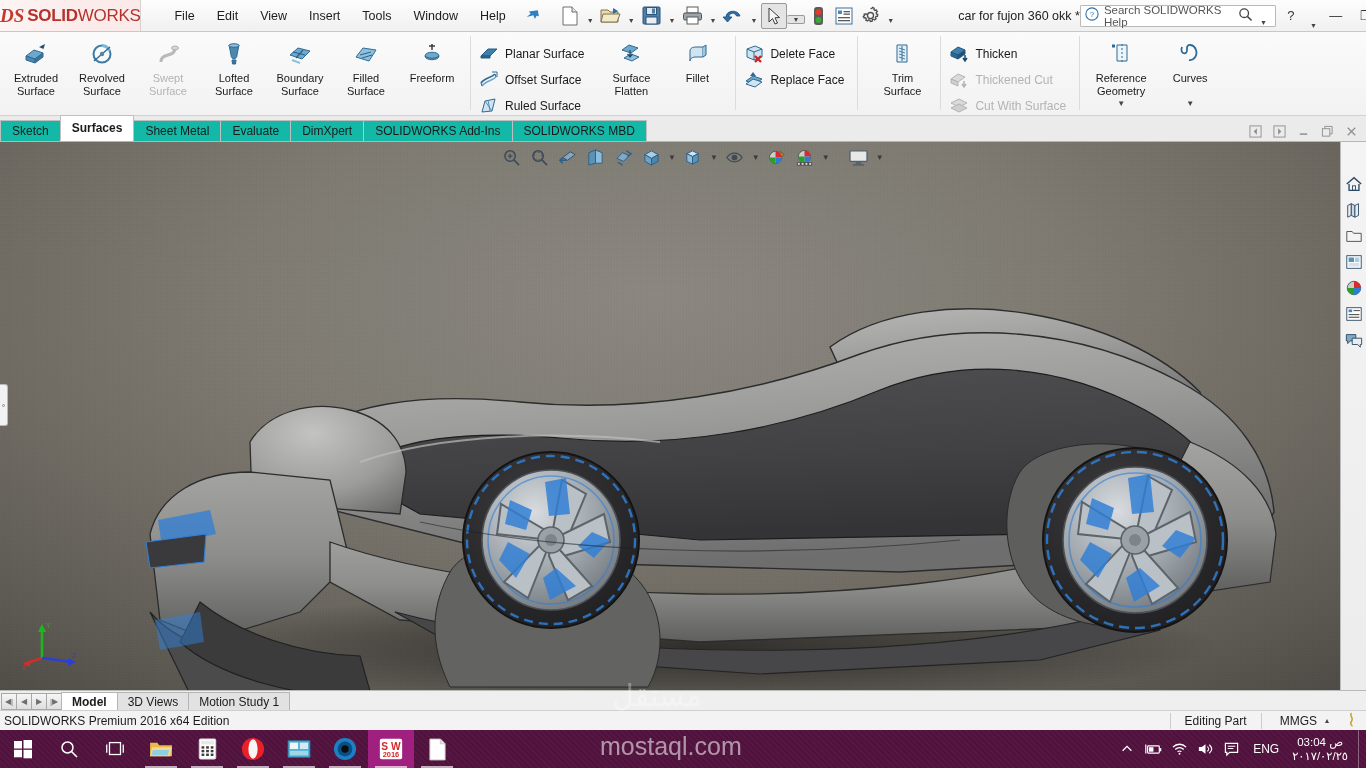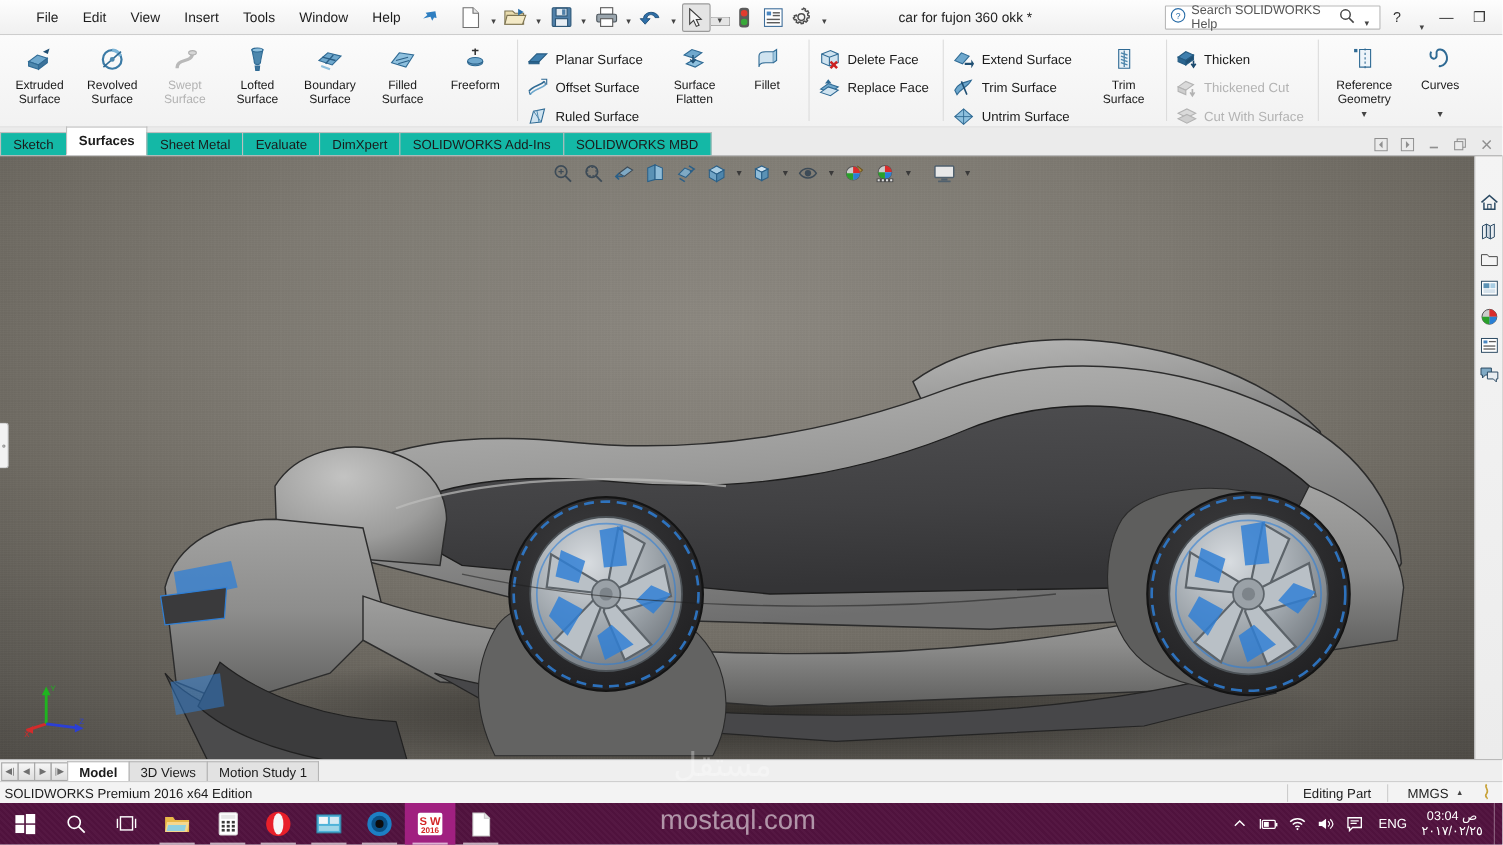--- a/index.html
+++ b/index.html
@@ -215,20 +215,26 @@
            justify-content: center; }
   .show-desktop { width: 6px; height: 38px; border-left: 1px solid rgba(255,255,255,0.35); }
 </style>
 </head>
 <body>
 
 <div id="app">
 
   <div class="titlebar">
 
+    <div class="logo-box">
+      <span class="logo-ds">DS</span>
+      <span class="logo-text">
+        <span>SOLID</span><span class="light">WORKS</span>
+      </span>
+    </div>
 
     <div class="menubar">
       <div class="menu-item">File</div>
       <div class="menu-item">Edit</div>
       <div class="menu-item">View</div>
       <div class="menu-item">Insert</div>
       <div class="menu-item">Tools</div>
       <div class="menu-item">Window</div>
       <div class="menu-item">Help</div>
       <div class="pin-icon">
@@ -464,43 +470,20 @@
               <path d="M6 6 L9 2 L12 6" fill="#2f6a94"></path>
             </svg>
           <span class="lbl">Replace Face</span>
         </div>
       </div>
     </div>
 
     <div class="rsep"></div>
 
     <div class="rgroup">
-      <div class="small-col">
-        <div class="small-btn">
-          <svg class="ico18" viewBox="0 0 20 20">
-              <path d="M2 11 L8 4 L15 7 L9 14 Z" fill="#6fa8cd" stroke="#2f6a94"></path>
-              <path d="M11 13 L17 13 L17 10 L19.5 14 L17 18 L17 15 L11 15 Z" fill="#1f4f73"></path>
-            </svg>
-          <span class="lbl">Extend Surface</span>
-        </div>
-        <div class="small-btn">
-          <svg class="ico18" viewBox="0 0 20 20">
-              <path d="M2 12 C5 5, 12 5, 17 3 C14 9, 8 10, 4 16 Z" fill="#6fa8cd" stroke="#2f6a94"></path>
-              <path d="M8 4 L13 16" stroke="#1f4f73" stroke-width="1.4"></path>
-            </svg>
-          <span class="lbl">Trim Surface</span>
-        </div>
-        <div class="small-btn">
-          <svg class="ico18" viewBox="0 0 20 20">
-              <path d="M2 10 L10 3 L18 10 L10 17 Z" fill="#8ec0de" stroke="#2f6a94"></path>
-              <path d="M10 3 L10 17 M2 10 L18 10" stroke="#2f6a94" stroke-width=".8"></path>
-            </svg>
-          <span class="lbl">Untrim Surface</span>
-        </div>
-      </div>
       <div class="big-btn" style="margin-left:6px">
         <svg class="ico24" viewBox="0 0 26 26">
             <path d="M8 3 L18 3 L18 20 L8 20 Z" fill="#e8f1f7" stroke="#2f6a94"></path>
             <path d="M13 4 L13 19" stroke="#2f6a94"></path>
             <path d="M10 6 L16 8 M10 9 L16 11 M10 12 L16 14 M10 15 L16 17" stroke="#4d87ad" stroke-width="1.2"></path>
           </svg>
         <div class="lbl"><span>Trim</span><br><span>Surface</span></div>
       </div>
     </div>
 

